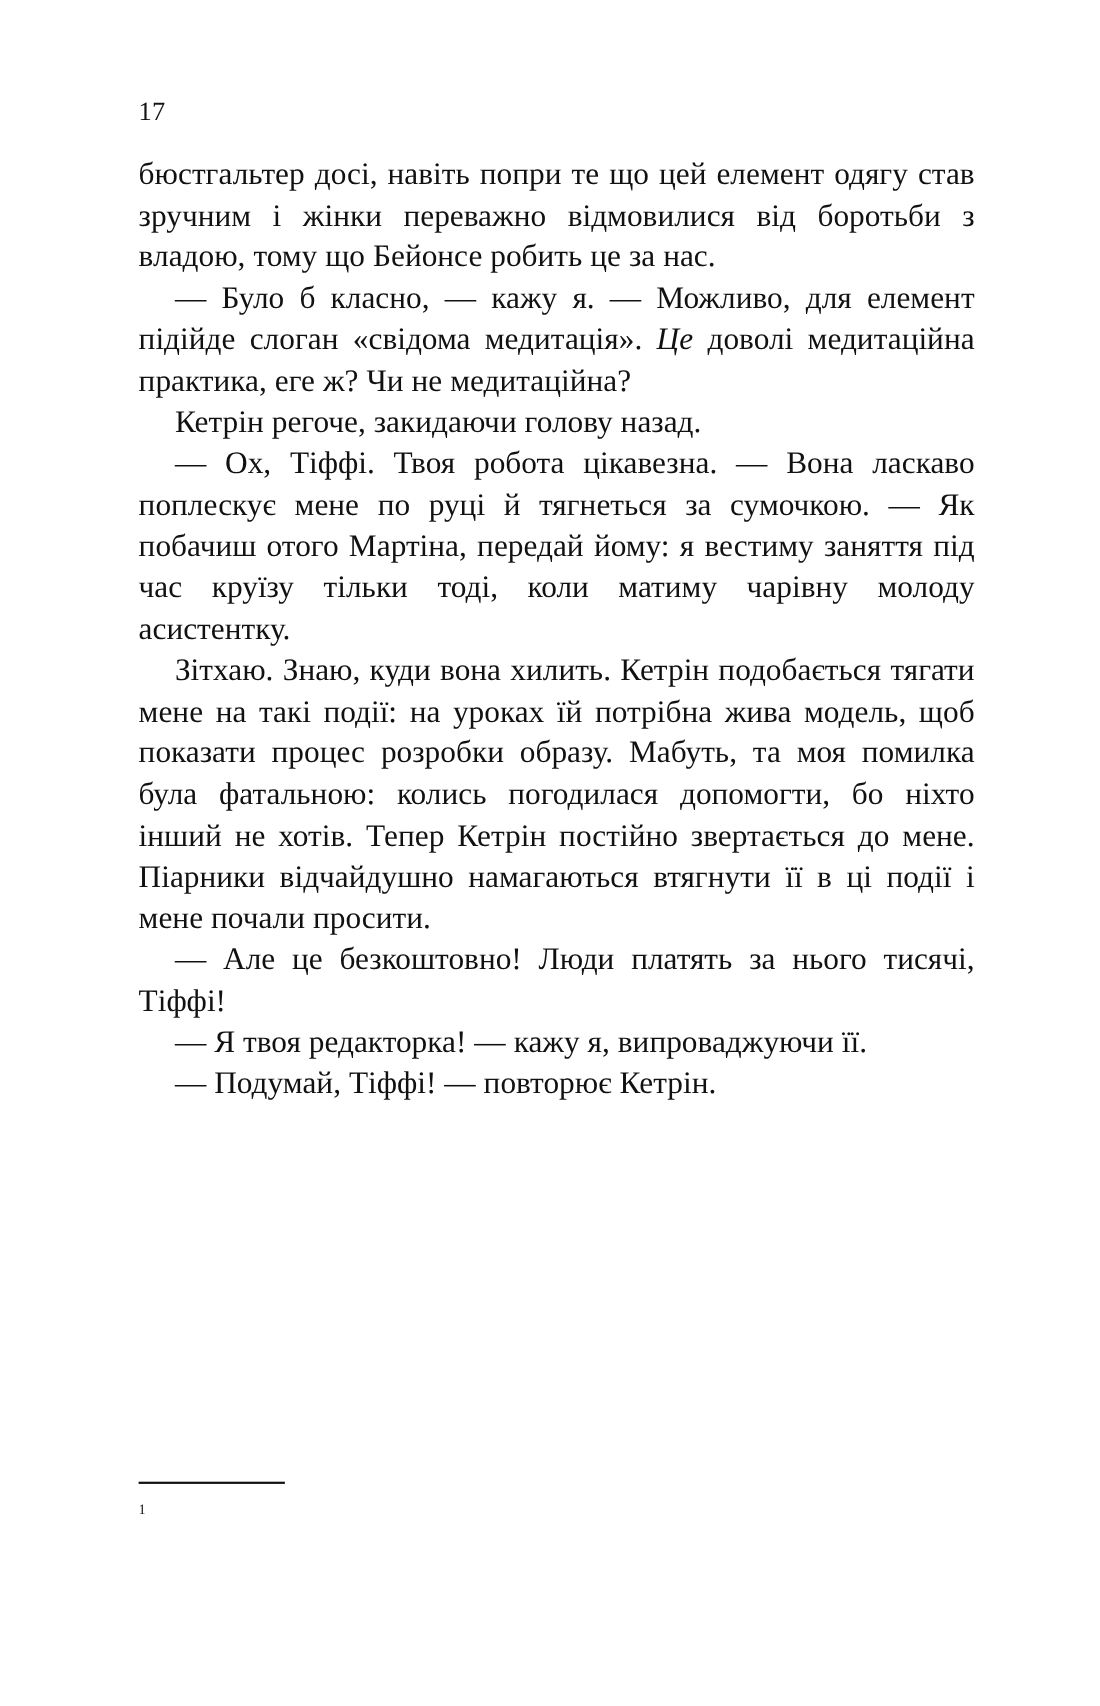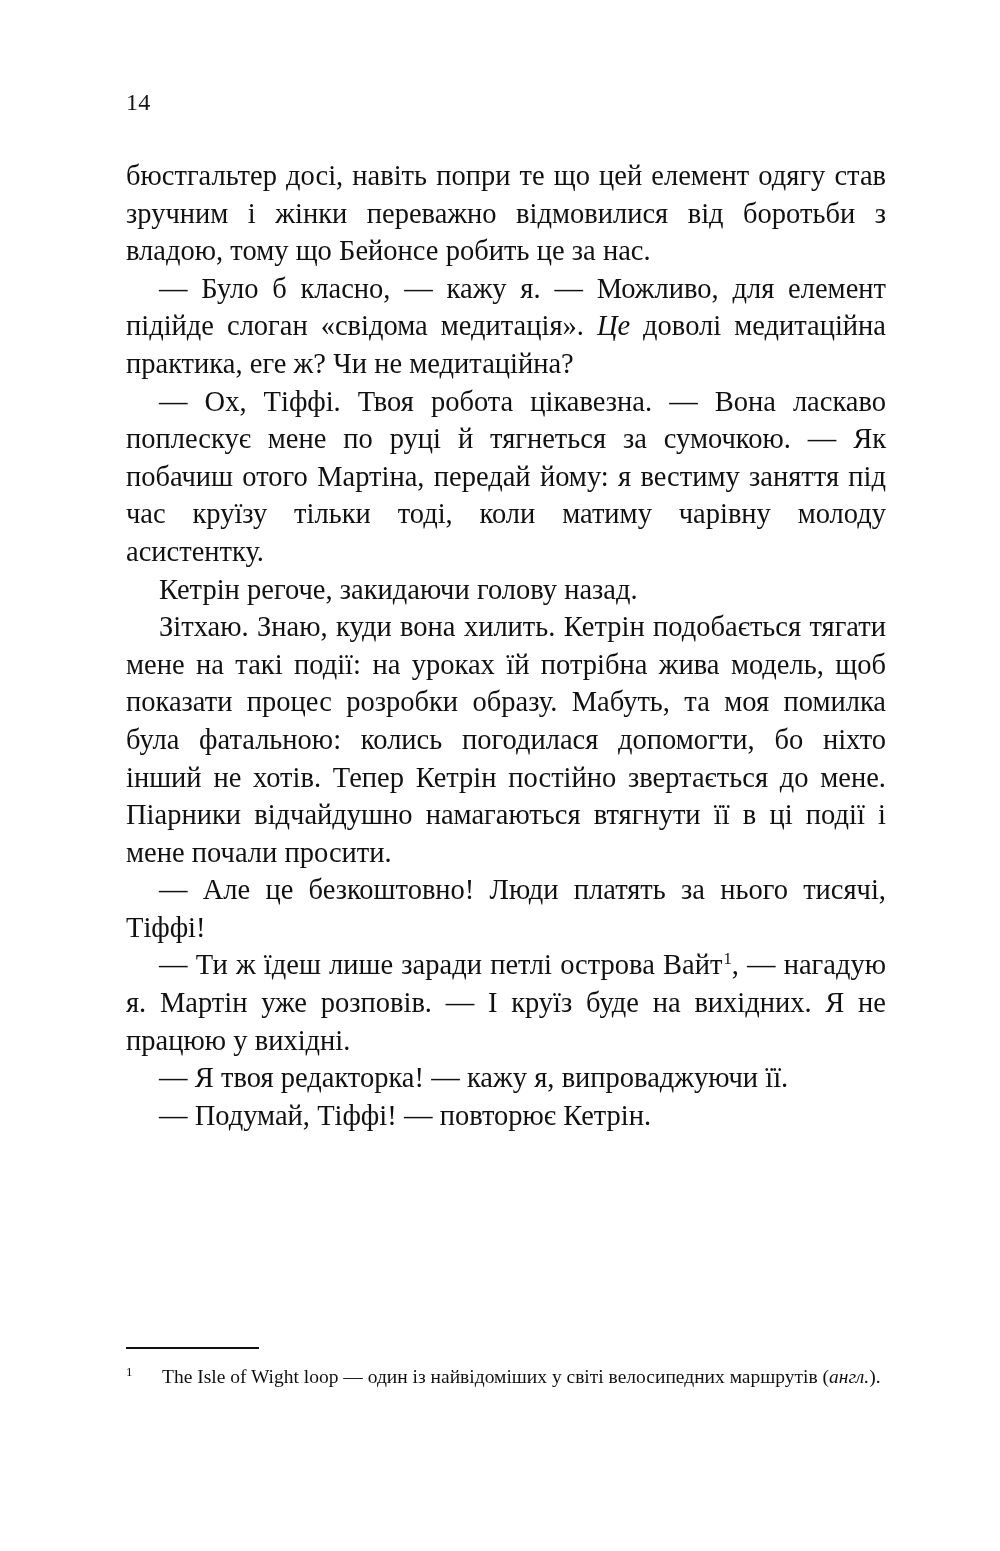--- a/index.html
+++ b/index.html
@@ -33,21 +33,21 @@
     font-size: 24px;
     line-height: 28px;
     color: #141414;
     letter-spacing: 0.2px;
   }
 
   
   .text-column {
     position: absolute;
     left: 126px;
-    top: 157px;
+    top: 140px;
     width: 760px;
   }
 
   .para {
     margin: 0;
     font-size: 28.5px;
     line-height: 37.6px;
     text-align: justify;
     text-justify: inter-word;
     color: #111111;
@@ -103,34 +103,33 @@
     top: -5px;
     font-size: 13px;
     line-height: 27.5px;
   }
 </style>
 </head>
 <body>
 
 <div class="page">
 
-  <div class="folio">14</div>
+  <div class="folio">17</div>
 
   <div class="text-column">
       <p class="para noindent" id="para-continuation"><span>бюстгальтер досі, навіть попри те що цей елемент одягу став зручним і жінки переважно відмовилися від боротьби з владою, тому що Бейонсе робить це за нас.</span></p>
       <p class="para indent" id="para-bulo-b-klasno"><span>— Було б класно, — кажу я. — Можливо, для елемент підійде слоган «свідома медитація». </span><em class="ital">Це</em><span> доволі медитаційна практика, еге ж? Чи не медитаційна?</span></p>
+      <p class="para indent" id="para-ketrin-rehoche"><span>Кетрін регоче, закидаючи голову назад.</span></p>
       <p class="para indent" id="para-oh-tiffi"><span>— Ох, Тіффі. Твоя робота цікавезна. — Вона ласкаво поплескує мене по руці й тягнеться за сумочкою. — Як побачиш отого Мартіна, передай йому: я вестиму заняття під час круїзу тільки тоді, коли матиму чарівну молоду асистентку.</span></p>
-      <p class="para indent" id="para-ketrin-rehoche"><span>Кетрін регоче, закидаючи голову назад.</span></p>
       <p class="para indent" id="para-zithaiu"><span>Зітхаю. Знаю, куди вона хилить. Кетрін подобається тягати мене на такі події: на уроках їй потрібна жива модель, щоб показати процес розробки образу. Мабуть, та моя помилка була фатальною: колись погодилася допомогти, бо ніхто інший не хотів. Тепер Кетрін постійно звертається до мене. Піарники відчайдушно намагаються втягнути її в ці події і мене почали просити.</span></p>
       <p class="para indent" id="para-ale-tse-bezkoshtovno"><span>— Але це безкоштовно! Люди платять за нього тисячі, Тіффі!</span></p>
-      <p class="para indent" id="para-ty-zh-iedesh"><span>— Ти ж їдеш лише заради петлі острова Вайт</span><sup class="fn-ref">1</sup><span>, — нагадую я. Мартін уже розповів. — І круїз буде на вихідних. Я не працюю у вихідні.</span></p>
       <p class="para indent" id="para-ia-tvoia-redaktorka"><span>— Я твоя редакторка! — кажу я, випроваджуючи її.</span></p>
       <p class="para indent" id="para-podumai-tiffi"><span>— Подумай, Тіффі! — повторює Кетрін.</span></p>
     </div>
 
   <div class="footnote-area">
     <div class="footnote-rule"></div>
     <div class="footnote-list">
-        <div class="footnote" id="footnote-1"><span class="fn-num">1</span><span><span>The Isle of Wight loop — один із найвідоміших у світі велосипедних маршрутів (</span><em class="ital">англ.</em><span>).</span></span></div>
+        <div class="footnote" id="footnote-1"><span class="fn-num">1</span></div>
       </div>
   </div>
 
 </div>
 
 </body></html>

